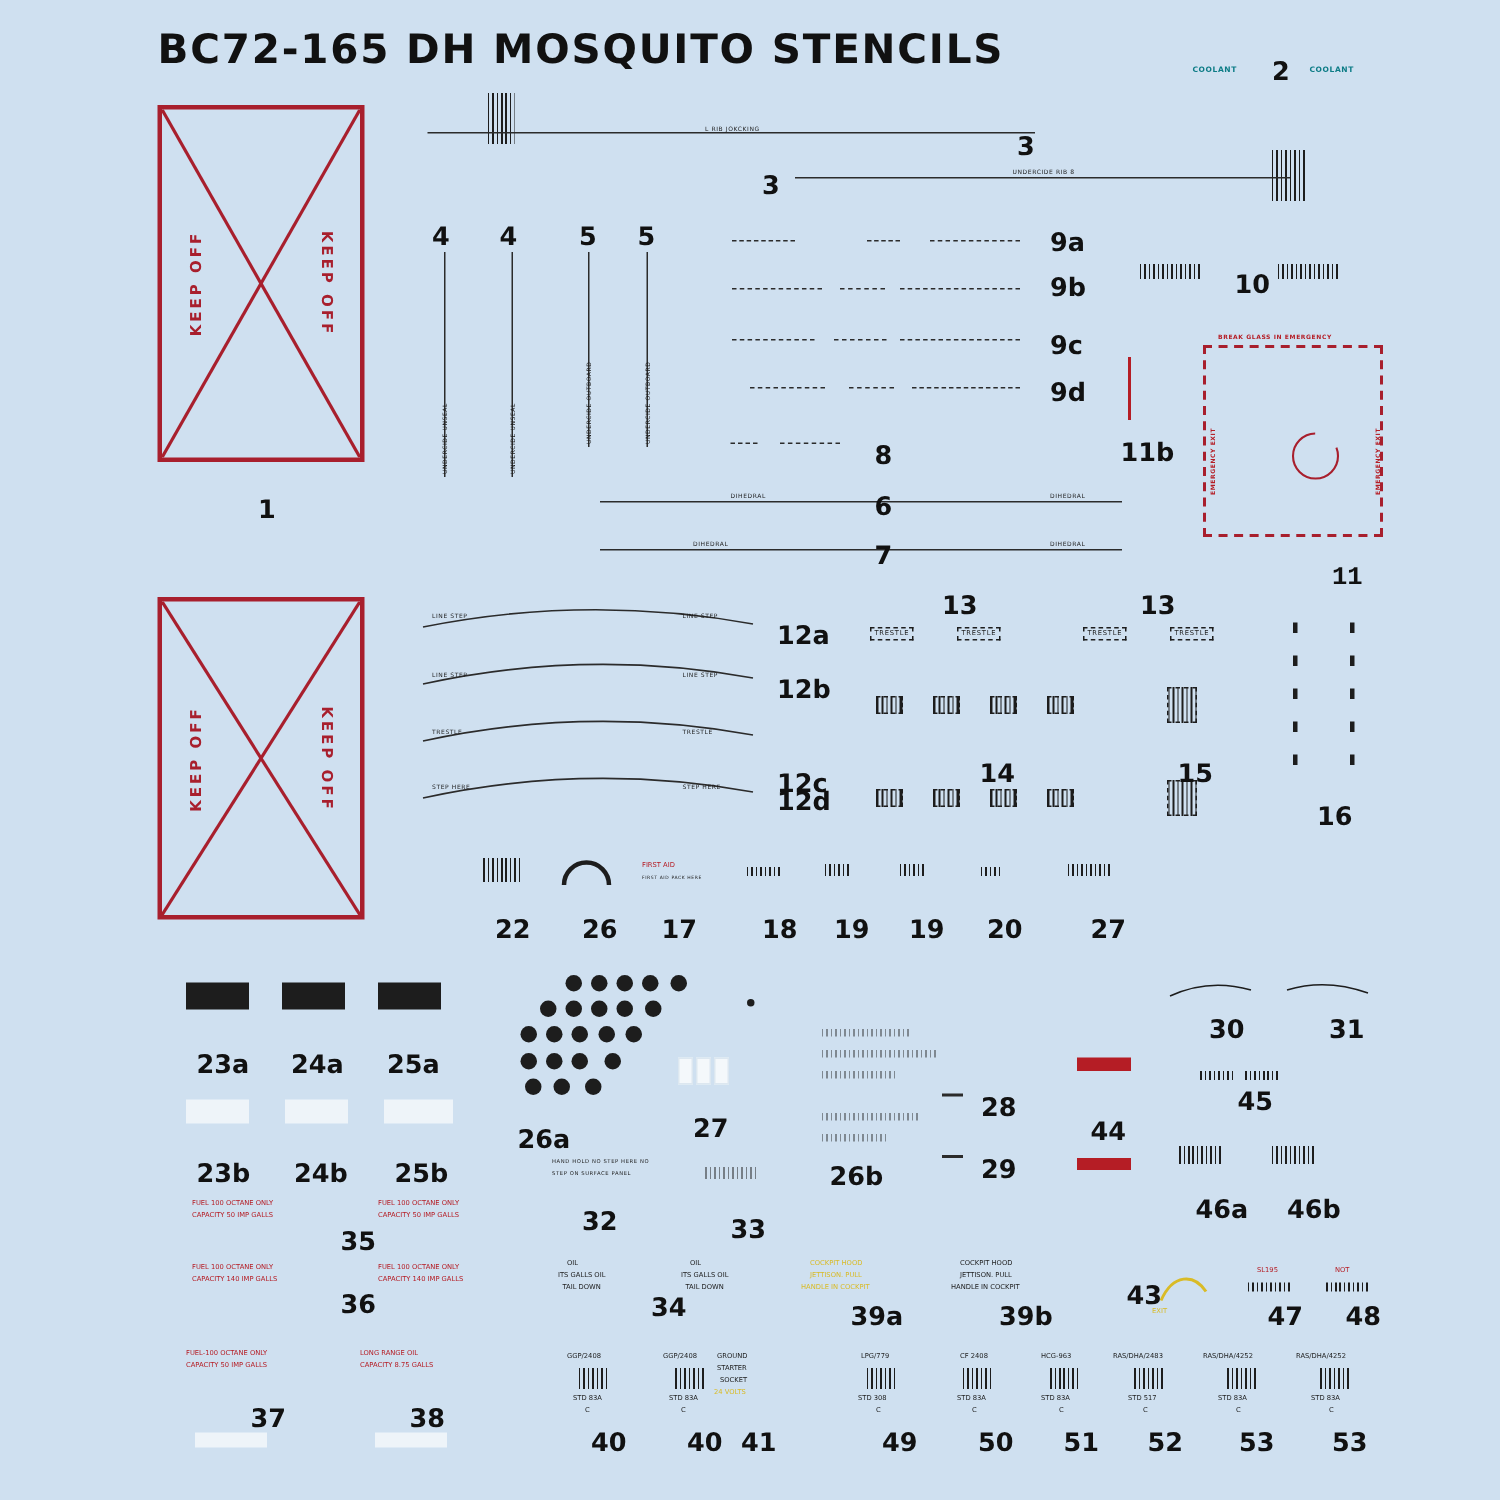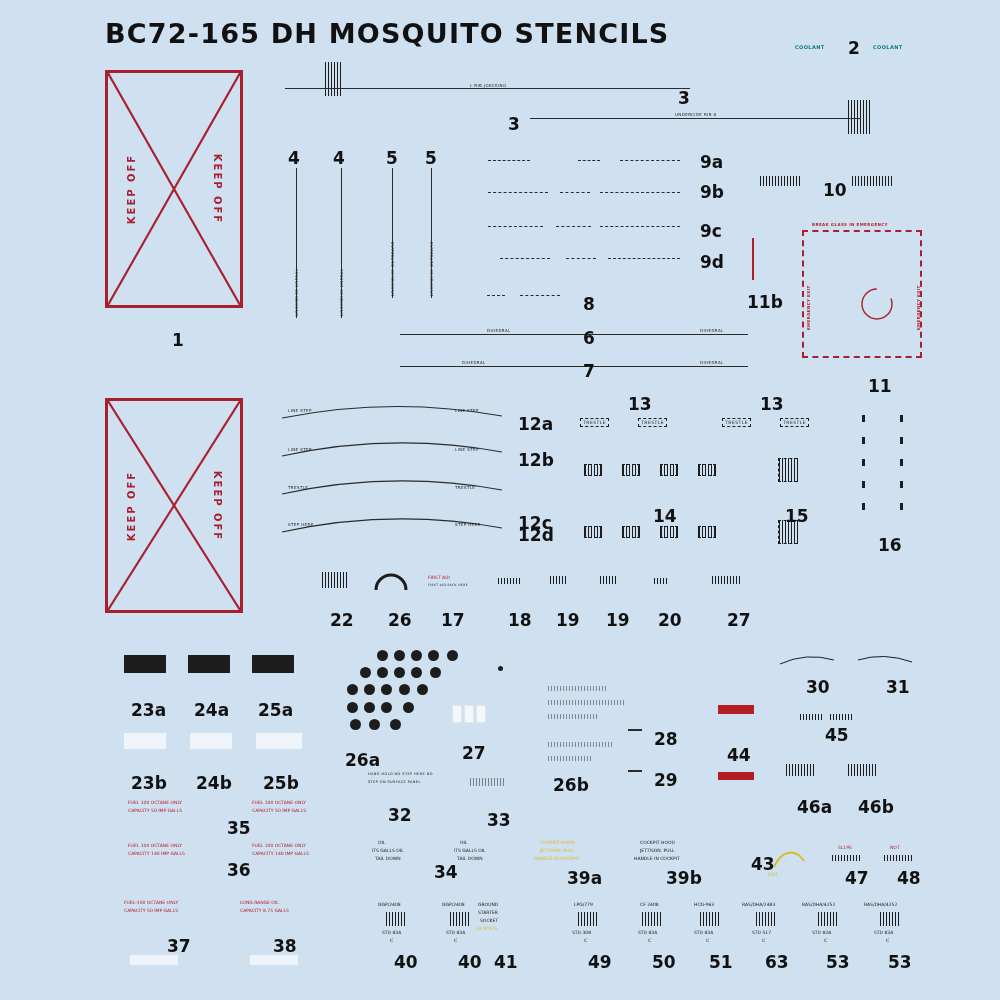--- a/index.html
+++ b/index.html
@@ -444,21 +444,21 @@
       <div class="num" style="left: 425px; top: 148px;">5</div>
       <div class="num" style="left: 700px; top: 152px;">9a</div>
       <div class="num" style="left: 700px; top: 182px;">9b</div>
       <div class="num" style="left: 823px; top: 180px;">10</div>
       <div class="num" style="left: 700px; top: 221px;">9c</div>
       <div class="num" style="left: 700px; top: 252px;">9d</div>
       <div class="num" style="left: 747px; top: 292px;">11b</div>
       <div class="num" style="left: 583px; top: 294px;">8</div>
       <div class="num" style="left: 583px; top: 328px;">6</div>
       <div class="num" style="left: 583px; top: 361px;">7</div>
-      <div class="num" style="left: 868px; top: 376px;">11</div>
+      <div class="num" style="left: 888px; top: 376px; font-family: Liberation Mono, monospace;">11</div>
       <div class="num" style="left: 628px; top: 394px;">13</div>
       <div class="num" style="left: 760px; top: 394px;">13</div>
       <div class="num" style="left: 518px; top: 414px;">12a</div>
       <div class="num" style="left: 518px; top: 450px;">12b</div>
       <div class="num" style="left: 518px; top: 487px; margin-top: 26px;">12c</div>
       <div class="num" style="left: 653px; top: 506px;">14</div>
       <div class="num" style="left: 785px; top: 506px;">15</div>
       <div class="num" style="left: 518px; top: 525px;">12d</div>
       <div class="num" style="left: 878px; top: 535px;">16</div>
       <div class="num" style="left: 330px; top: 610px;">22</div>
@@ -497,18 +497,18 @@
       <div class="num" style="left: 845px; top: 868px;">47</div>
       <div class="num" style="left: 897px; top: 868px;">48</div>
       <div class="num" style="left: 167px; top: 936px;">37</div>
       <div class="num" style="left: 273px; top: 936px;">38</div>
       <div class="num" style="left: 394px; top: 952px;">40</div>
       <div class="num" style="left: 458px; top: 952px;">40</div>
       <div class="num" style="left: 494px; top: 952px; text-align: center;">41</div>
       <div class="num" style="left: 588px; top: 952px;">49</div>
       <div class="num" style="left: 652px; top: 952px;">50</div>
       <div class="num" style="left: 709px; top: 952px;">51</div>
-      <div class="num" style="left: 765px; top: 952px;">63</div>
+      <div class="num" style="left: 765px; top: 952px;">52</div>
       <div class="num" style="left: 826px; top: 952px;">53</div>
       <div class="num" style="left: 888px; top: 952px;">53</div>
     </div>
 
 </div>
 
 </body></html>

